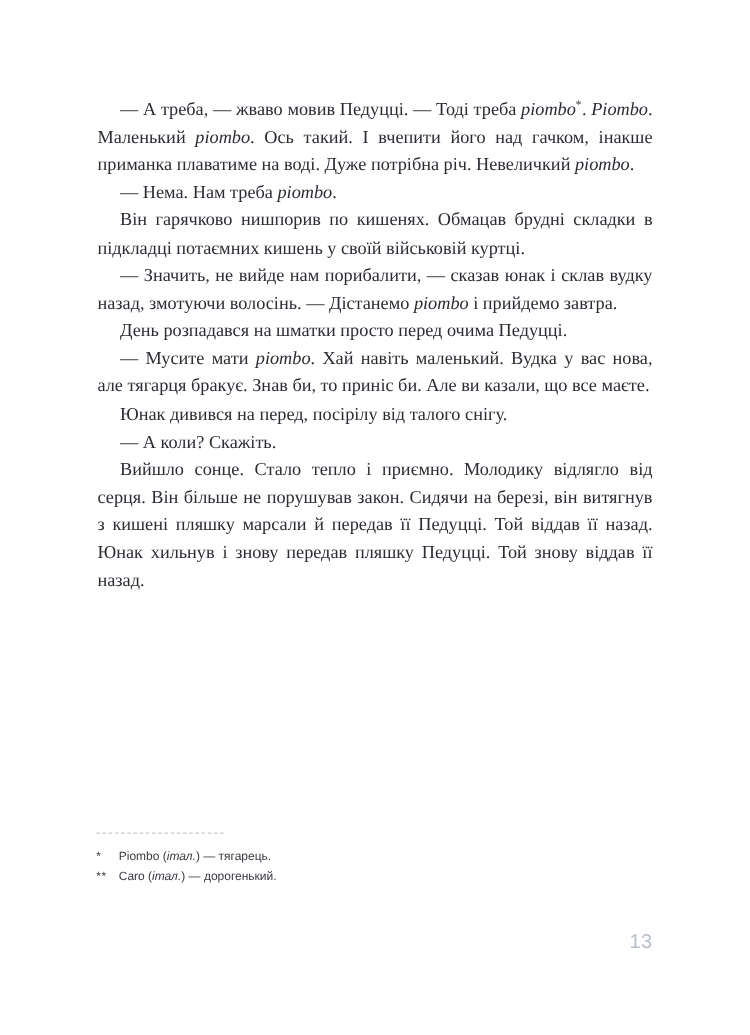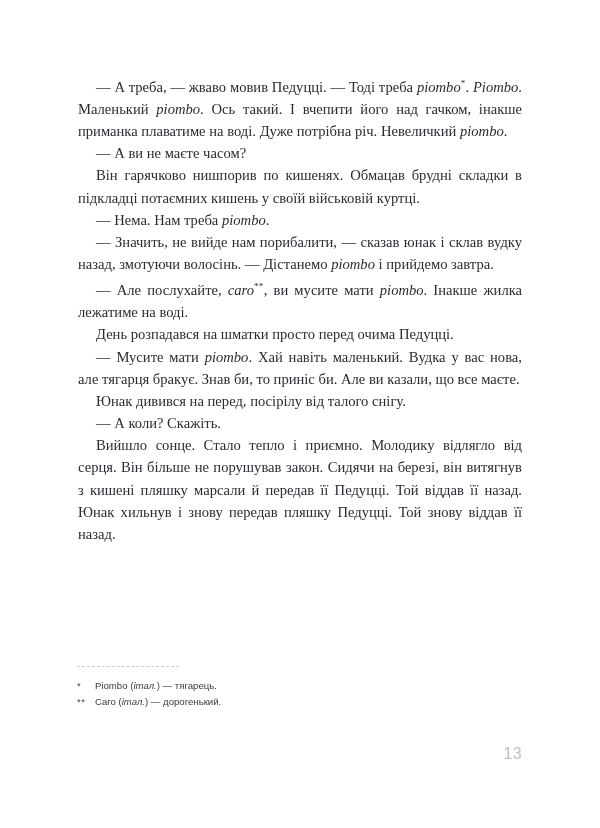--- a/index.html
+++ b/index.html
@@ -88,25 +88,23 @@
     letter-spacing: 0.3px;
   }
 </style>
 </head>
 <body>
 
 <div class="page">
 
   <div class="body-text">
       <p>— А треба, — жваво мовив Педуцці. — Тоді треба <em>piombo</em><span class="fn-ref">*</span>. <em>Piombo</em>. Маленький <em>piombo</em>. Ось такий. І вчепити його над гачком, інакше приманка плаватиме на воді. Дуже потрібна річ. Невеличкий <em>piombo</em>.</p>
-      <p>— А ви не маєте часом?</p>
+      <p>— Нема. Нам треба <em>piombo</em>.</p>
       <p>Він гарячково нишпорив по кишенях. Обмацав брудні складки в підкладці потаємних кишень у своїй військовій куртці.</p>
-      <p>— Нема. Нам треба <em>piombo</em>.</p>
       <p>— Значить, не вийде нам порибалити, — сказав юнак і склав вудку назад, змотуючи волосінь. — Дістанемо <em>piombo</em> і прийдемо завтра.</p>
-      <p>— Але послухайте, <em>caro</em><span class="fn-ref">**</span>, ви мусите мати <em>piombo</em>. Інакше жилка лежатиме на воді.</p>
       <p>День розпадався на шматки просто перед очима Педуцці.</p>
       <p>— Мусите мати <em>piombo</em>. Хай навіть маленький. Вудка у вас нова, але тягарця бракує. Знав би, то приніс би. Але ви казали, що все маєте.</p>
       <p>Юнак дивився на перед, посірілу від талого снігу.</p>
       <p>— А коли? Скажіть.</p>
       <p>Вийшло сонце. Стало тепло і приємно. Молодику відлягло від серця. Він більше не порушував закон. Сидячи на березі, він витягнув з кишені пляшку марсали й передав її Педуцці. Той віддав її назад. Юнак хильнув і знову передав пляшку Педуцці. Той знову віддав її назад.</p>
     </div>
 
   <div class="footnotes">
     <div class="fn-rule"></div>
     <div class="fn-list">

